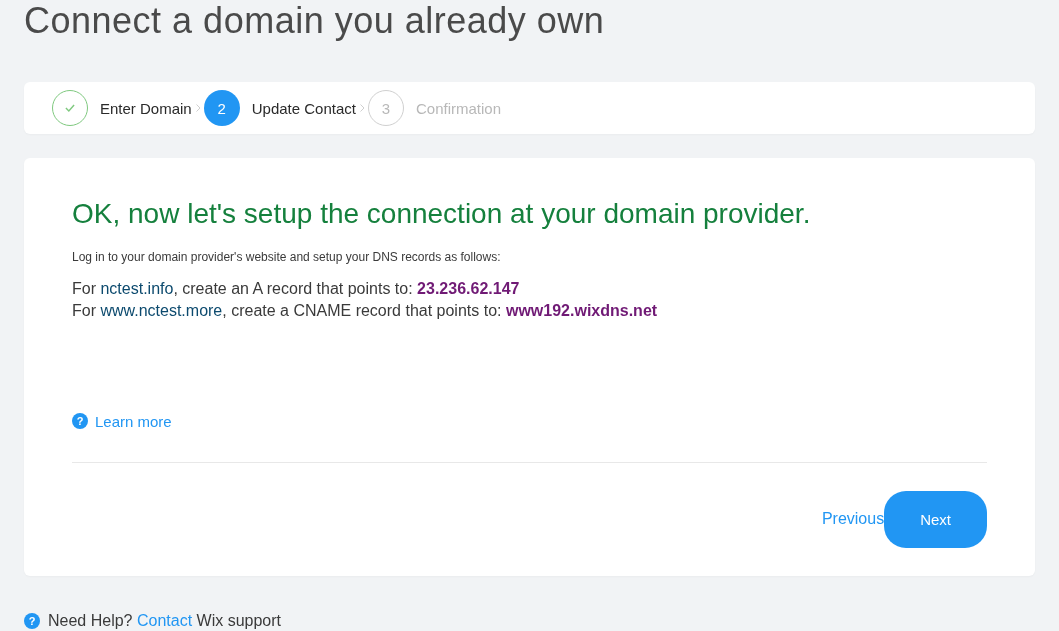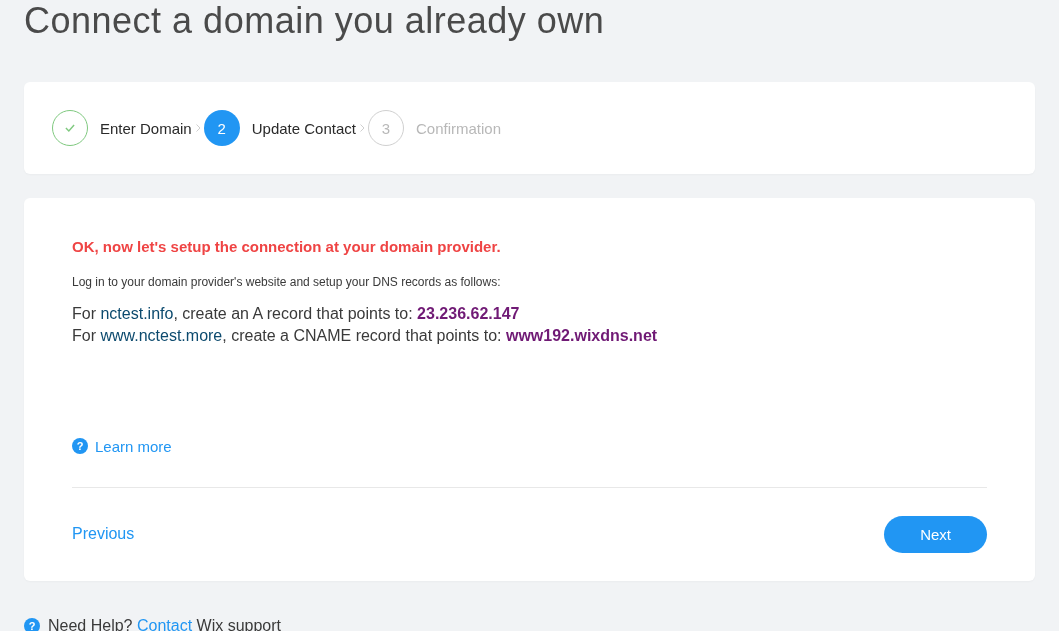--- a/index.html
+++ b/index.html
@@ -22,21 +22,21 @@
       letter-spacing: 0.5px;
     }
     .card {
       background: #fff;
       border-radius: 6px;
       box-shadow: 0 1px 2px rgba(0,0,0,0.03);
     }
     .stepper {
       display: flex;
       align-items: center;
-      padding: 28px 28px;
+      padding: 8px 28px;
       margin-bottom: 24px;
     }
     .step {
       display: flex;
       align-items: center;
       gap: 12px;
     }
     .step-circle {
       width: 36px;
       height: 36px;
@@ -70,23 +70,23 @@
     }
     .chev {
       color: #cfcfcf;
       display: flex;
       align-items: center;
     }
     .content-card {
       padding: 40px 48px 28px 48px;
     }
     .content-heading {
-      font-size: 15px;
-      font-weight: 700;
-      color: #ef4444;
+      font-size: 28px;
+      font-weight: 400;
+      color: #15803d;
       margin-bottom: 20px;
     }
     .instruction {
       font-size: 12px;
       color: #3a3a3a;
       margin-bottom: 14px;
       font-weight: 400;
     }
     .record-line {
       font-size: 16px;
@@ -123,38 +123,38 @@
       font-weight: bold;
     }
     .divider {
       height: 1px;
       background: #e8e8e8;
       margin-top: 32px;
       margin-bottom: 28px;
     }
     .actions {
       display: flex;
-      justify-content: space-between;
+      justify-content: flex-end;
       align-items: center;
     }
     .prev-btn {
       color: #2196f3;
       font-size: 16px;
       background: none;
       border: none;
       cursor: pointer;
       font-family: inherit;
       font-weight: 400;
     }
     .next-btn {
       background: #2196f3;
       color: #fff;
       border: none;
       border-radius: 22px;
-      padding: 10px 36px;
+      padding: 20px 36px;
       font-size: 15px;
       cursor: pointer;
       font-family: inherit;
     }
     .footer-help {
       display: flex;
       align-items: center;
       gap: 8px;
       margin-top: 36px;
       font-size: 16px;

